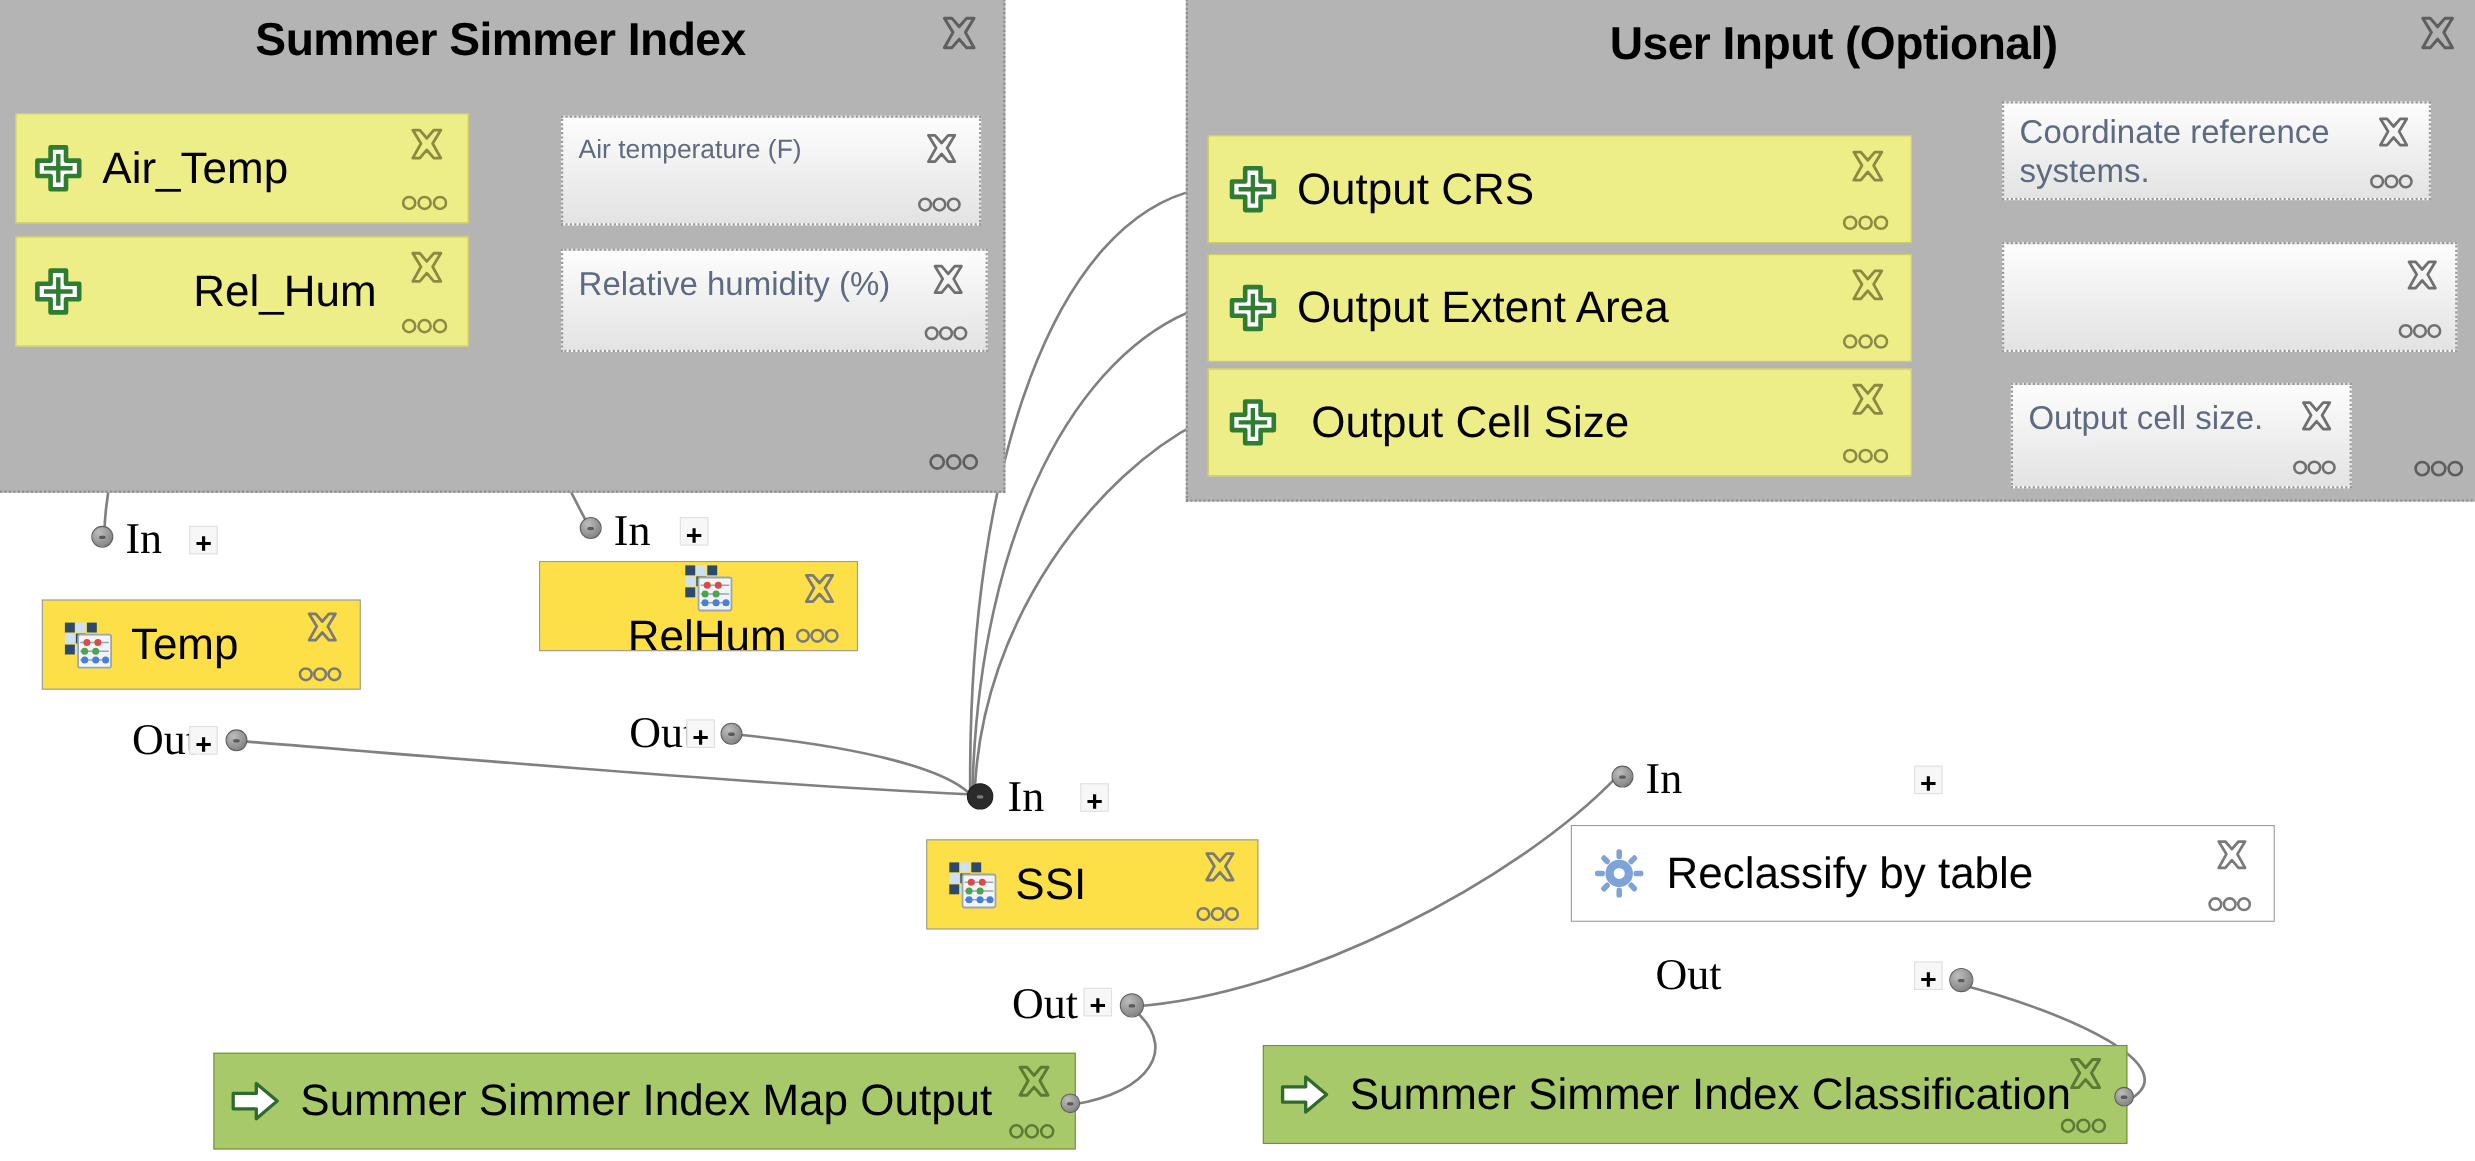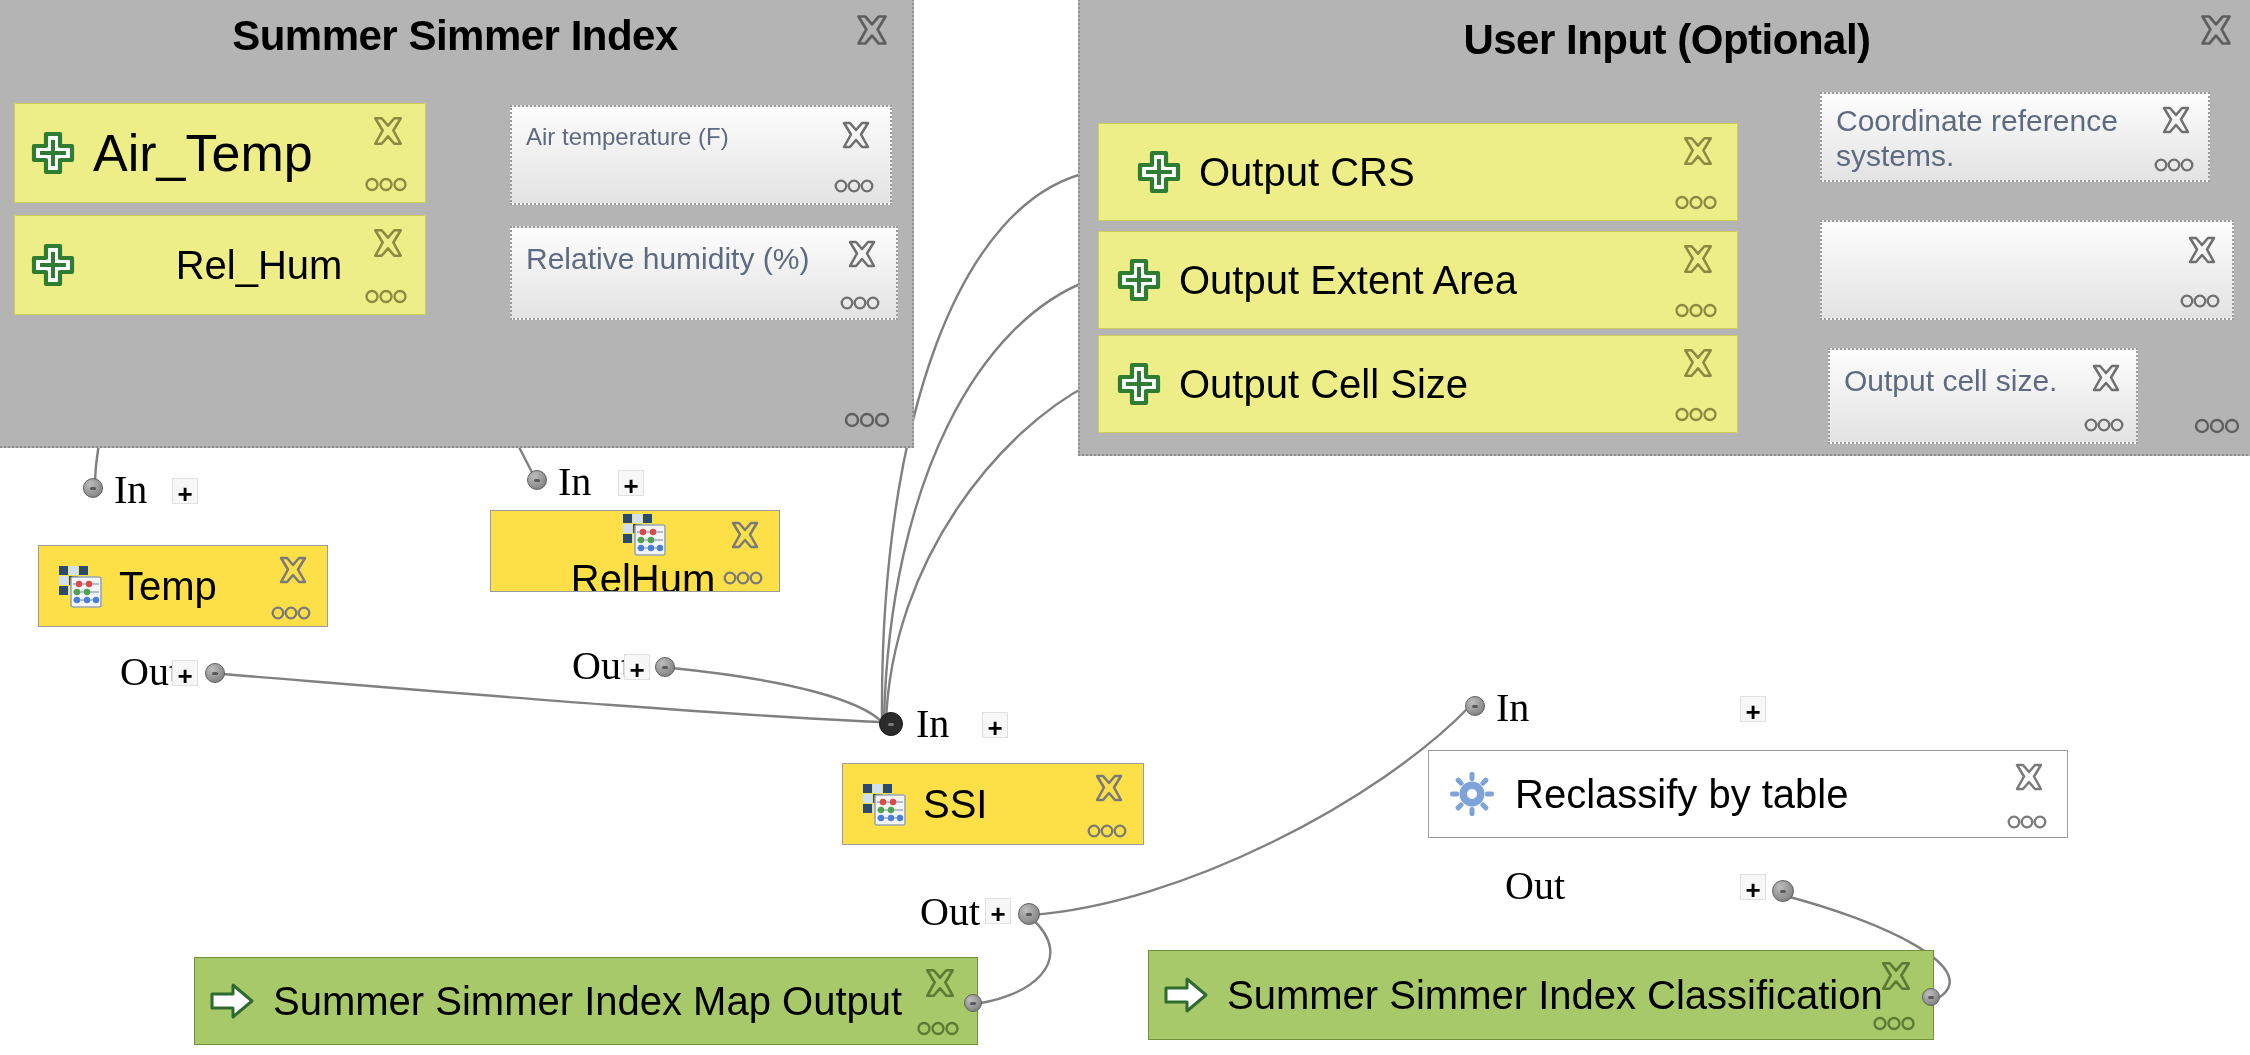--- a/index.html
+++ b/index.html
@@ -197,21 +197,21 @@
   </span>
 </div>
 
 <div class="node param" style="left:14px; top:103px; width:412px; height:100px;">
   <span class="node-icon" style="margin-left:16px; width:44px; height:44px;">
     <svg viewBox="0 0 44 44" width="44" height="44" aria-hidden="true">
       <path d="M15 3 H29 V15 H41 V29 H29 V41 H15 V29 H3 V15 H15 Z" fill="#ffffff" stroke="#2f7d32" stroke-width="4.2" stroke-linejoin="round"></path>
       <path d="M20 9 H24 V20 H35 V24 H24 V35 H20 V24 H9 V20 H20 Z" fill="#2f7d32"></path>
     </svg>
   </span>
-  <span class="node-label" style="margin-left:18px; font-size:52px;">Air_Temp</span>
+  <span class="node-label" style="margin-left:18px; font-size:40px;">Air_Temp</span>
   <span class="x-icon" style="right:20px; top:10px; width:34px; height:34px;">
     <svg viewBox="0 0 32 32" width="34" height="34" aria-hidden="true">
       <path d="M4 4 L10 4 L16 11 L22 4 L28 4 L21 15.5 L28 28 L22 28 L16 21 L10 28 L4 28 L11 15.5 Z" fill="none" stroke="#8a8a42" stroke-width="2.4" stroke-linejoin="round"></path>
     </svg>
   </span>
   <span class="dots-icon" style="right:18px; bottom:10px; width:42px; height:15px;">
     <svg viewBox="0 0 42 15" width="42" height="15" aria-hidden="true">
       <circle cx="7" cy="7.5" r="5.5" fill="none" stroke="#8a8a42" stroke-width="2.3"></circle>
       <circle cx="21" cy="7.5" r="5.5" fill="none" stroke="#8a8a42" stroke-width="2.3"></circle>
       <circle cx="35" cy="7.5" r="5.5" fill="none" stroke="#8a8a42" stroke-width="2.3"></circle>
@@ -234,21 +234,21 @@
   </span>
   <span class="dots-icon" style="right:18px; bottom:10px; width:42px; height:15px;">
     <svg viewBox="0 0 42 15" width="42" height="15" aria-hidden="true">
       <circle cx="7" cy="7.5" r="5.5" fill="none" stroke="#8a8a42" stroke-width="2.3"></circle>
       <circle cx="21" cy="7.5" r="5.5" fill="none" stroke="#8a8a42" stroke-width="2.3"></circle>
       <circle cx="35" cy="7.5" r="5.5" fill="none" stroke="#8a8a42" stroke-width="2.3"></circle>
     </svg>
   </span>
 </div>
 
-<div class="node param" style="left:1098px; top:123px; width:640px; height:98px;padding-left:20px;">
+<div class="node param" style="left:1098px; top:123px; width:640px; height:98px;">
   <span class="node-icon" style="margin-left:18px; width:44px; height:44px;">
     <svg viewBox="0 0 44 44" width="44" height="44" aria-hidden="true">
       <path d="M15 3 H29 V15 H41 V29 H29 V41 H15 V29 H3 V15 H15 Z" fill="#ffffff" stroke="#2f7d32" stroke-width="4.2" stroke-linejoin="round"></path>
       <path d="M20 9 H24 V20 H35 V24 H24 V35 H20 V24 H9 V20 H20 Z" fill="#2f7d32"></path>
     </svg>
   </span>
   <span class="node-label" style="margin-left:18px; font-size:40px;">Output CRS</span>
   <span class="x-icon" style="right:22px; top:10px; width:34px; height:34px;">
     <svg viewBox="0 0 32 32" width="34" height="34" aria-hidden="true">
       <path d="M4 4 L10 4 L16 11 L22 4 L28 4 L21 15.5 L28 28 L22 28 L16 21 L10 28 L4 28 L11 15.5 Z" fill="none" stroke="#8a8a42" stroke-width="2.4" stroke-linejoin="round"></path>
@@ -278,21 +278,21 @@
   </span>
   <span class="dots-icon" style="right:20px; bottom:10px; width:42px; height:15px;">
     <svg viewBox="0 0 42 15" width="42" height="15" aria-hidden="true">
       <circle cx="7" cy="7.5" r="5.5" fill="none" stroke="#8a8a42" stroke-width="2.3"></circle>
       <circle cx="21" cy="7.5" r="5.5" fill="none" stroke="#8a8a42" stroke-width="2.3"></circle>
       <circle cx="35" cy="7.5" r="5.5" fill="none" stroke="#8a8a42" stroke-width="2.3"></circle>
     </svg>
   </span>
 </div>
 
-<div class="node param" style="left:1098px; top:335px; width:640px; height:98px;">
+<div class="node param" style="left:1098px; top:335px; width:640px; height:98px;gap:13px;">
   <span class="node-icon" style="margin-left:18px; width:44px; height:44px;">
     <svg viewBox="0 0 44 44" width="44" height="44" aria-hidden="true">
       <path d="M15 3 H29 V15 H41 V29 H29 V41 H15 V29 H3 V15 H15 Z" fill="#ffffff" stroke="#2f7d32" stroke-width="4.2" stroke-linejoin="round"></path>
       <path d="M20 9 H24 V20 H35 V24 H24 V35 H20 V24 H9 V20 H20 Z" fill="#2f7d32"></path>
     </svg>
   </span>
   <span class="node-label" style="margin-left:18px; font-size:40px;">Output Cell Size</span>
   <span class="x-icon" style="right:22px; top:10px; width:34px; height:34px;">
     <svg viewBox="0 0 32 32" width="34" height="34" aria-hidden="true">
       <path d="M4 4 L10 4 L16 11 L22 4 L28 4 L21 15.5 L28 28 L22 28 L16 21 L10 28 L4 28 L11 15.5 Z" fill="none" stroke="#8a8a42" stroke-width="2.4" stroke-linejoin="round"></path>

